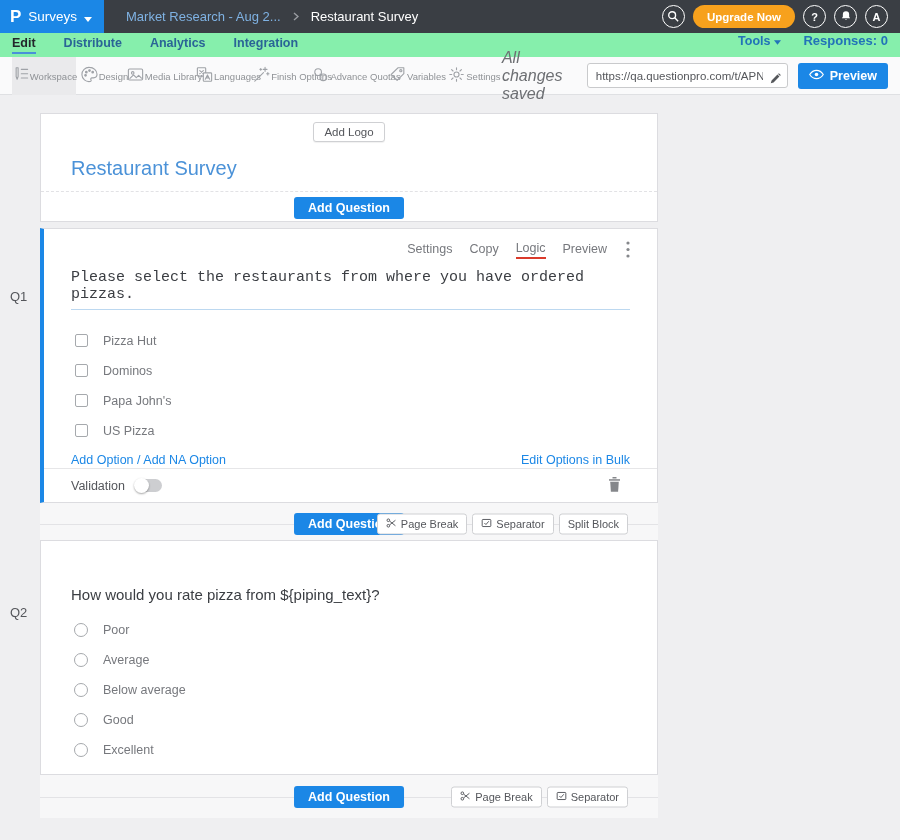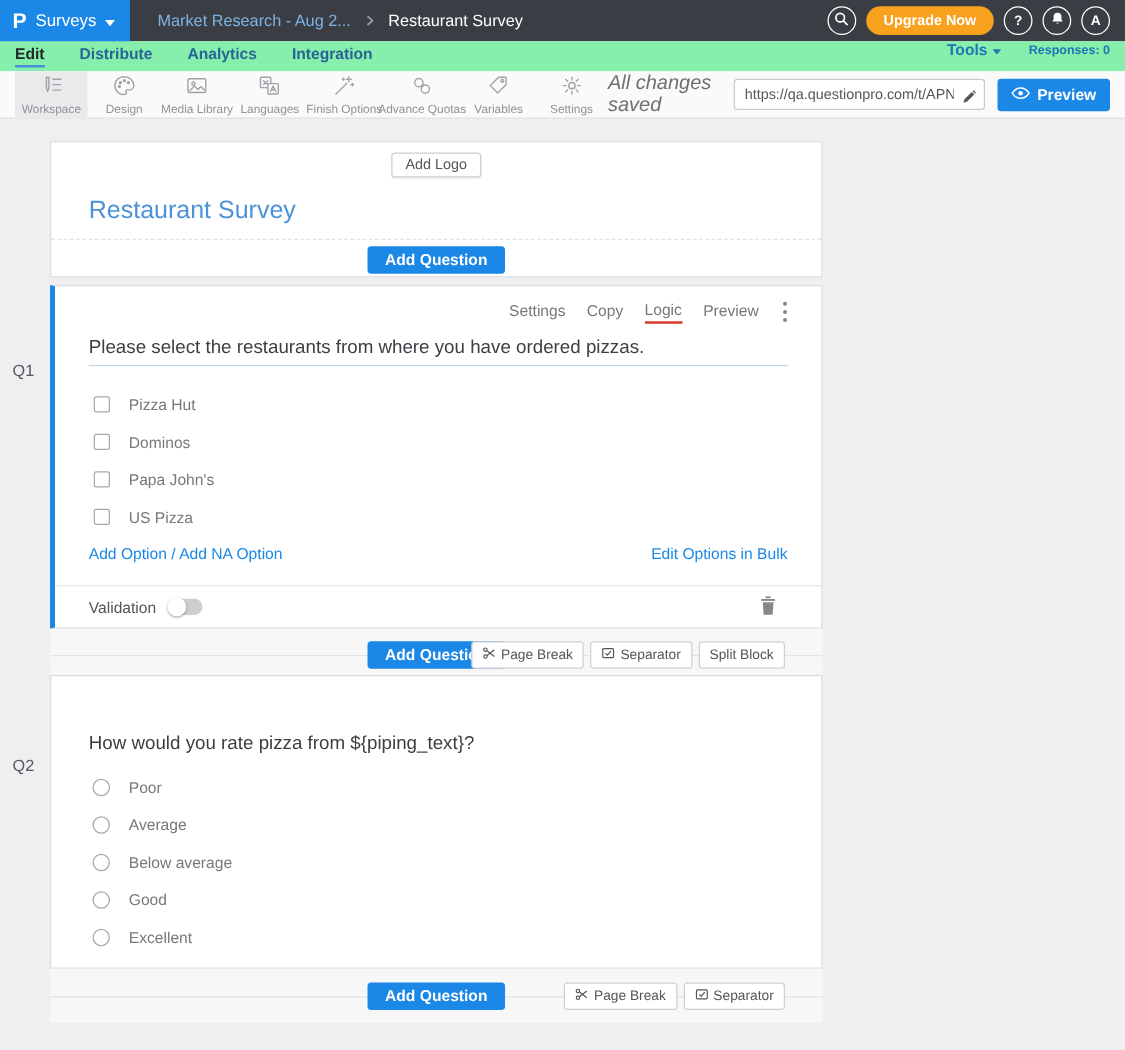--- a/index.html
+++ b/index.html
@@ -18,25 +18,25 @@
   .topbar-right { margin-left: auto; display: flex; align-items: flex-end; gap: 8px; padding-right: 12px; }
   .circle-btn { width: 23px; height: 23px; border: 1.5px solid #fff; border-radius: 50%; display: flex; align-items: center; justify-content: center; color: #fff; font-size: 11px; font-weight: bold; }
   .upgrade-btn { background: #f7a11d; color: #fff; font-size: 11.5px; font-weight: bold; height: 23px; padding: 0 14px; border-radius: 12px; display: flex; align-items: center; }
 
   
   .nav-row { height: 24px; background: #86efac; display: flex; align-items: flex-start; padding: 0 12px; }
   .nav-item { color: #2a6496; font-size: 12.5px; font-weight: 600; margin-right: 28px; padding: 3px 0 2px; }
   .nav-item.active { color: #23272b; border-bottom: 2px solid #4a90d9; }
   .nav-right { margin-left: auto; display: flex; align-items: center; gap: 22px; }
   .tools-btn { color: #2273b8; font-size: 12.5px; font-weight: 600; display: flex; align-items: center; gap: 4px; }
-  .responses { color: #2273b8; font-size: 10px; font-weight: 600; }
+  .responses { color: #2273b8; font-size: 13px; font-weight: 600; }
 
   
   .toolbar { height: 38px; background: #fafafb; border-bottom: 1px solid #dfe0e3; display: flex; align-items: center; padding: 0 12px; }
-  .tb-item { width: 64px; height: 38px; display: flex; flex-direction: column; align-items: center; justify-content: center; color: #8f9296; text-align: center; }
+  .tb-item { width: 64px; height: 38px; display: flex; flex-direction: row; align-items: center; justify-content: center; color: #8f9296; text-align: center; }
   .tb-item.active { background: #eaeaec; }
   .tb-item svg { flex: 0 0 auto; }
   .tb-label { font-size: 9.5px; margin-top: 1px; white-space: nowrap; }
   .tb-right { margin-left: auto; display: flex; align-items: center; gap: 10px; }
   .saved { font-style: italic; font-size: 16px; color: #6d6f73; }
   .url-wrap { position: relative; }
   .url-input { width: 201px; height: 25px; border: 1px solid #c9cacc; border-radius: 3px; font-size: 11.5px; color: #55575b; padding: 0 24px 0 8px; background: #fff; font-family: inherit; }
   .url-pencil { position: absolute; right: 7px; top: 7px; }
   .preview-btn { background: #1b87e6; color: #fff; height: 26px; border-radius: 3px; font-size: 12.5px; font-weight: bold; display: flex; align-items: center; gap: 6px; padding: 0 11px; }
 
@@ -56,21 +56,21 @@
   .aq-row { text-align: center; margin-top: 5px; }
   .aq-btn { display: inline-block; background: #1b87e6; color: #fff; font-size: 12.5px; font-weight: bold; padding: 4px 14px; border-radius: 3px; height: 22px; line-height: 14px; }
 
   
   .q1-card { margin-top: 6px; height: 275px; border-left: 4px solid #1b87e6; display: flex; flex-direction: column; }
   .q-body { padding: 0 27px; flex: 1; }
   .q-tabs { display: flex; justify-content: flex-end; align-items: center; margin-top: 12px; gap: 17px; height: 17px; }
   .q-tab { font-size: 12.5px; color: #76787d; padding-bottom: 2px; }
   .q-tab.active { border-bottom: 2px solid #da3a2b; }
   .kebab { margin-left: 2px; display: flex; align-items: center; }
-  .q-text { font-size: 15px; color: #3b3e43; margin-top: 11px; padding-bottom: 6px; border-bottom: 1px solid #bcd8f0; }
+  .q-text { font-size: 15px; color: #3b3e43; margin-top: 11px; padding-bottom: 6px; border-bottom: 1px solid #bcd8f0; font-family: Liberation Mono, monospace; }
   .opt-list { margin-top: 23px; }
   .opt-row { display: flex; align-items: center; height: 15px; margin-bottom: 15px; }
   .cbx { width: 13px; height: 13px; border: 1px solid #a6a9ad; border-radius: 2px; background: #fff; margin-left: 4px; flex: 0 0 auto; }
   .rdo { width: 14px; height: 14px; border: 1px solid #a6a9ad; border-radius: 50%; background: #fff; margin-left: 3px; flex: 0 0 auto; }
   .opt-label { font-size: 12.5px; color: #76787d; margin-left: 15px; }
   .addopt-row { display: flex; justify-content: space-between; margin-top: 14px; font-size: 12.5px; }
   .link { color: #1b87e6; }
   .q-footer { border-top: 1px solid #e6e6e8; height: 34px; display: flex; align-items: center; padding: 0 36px 0 27px; }
   .validation-label { font-size: 12.5px; color: #54565b; }
   .toggle { width: 27px; height: 13px; background: #cdced1; border-radius: 7px; margin-left: 10px; position: relative; }

